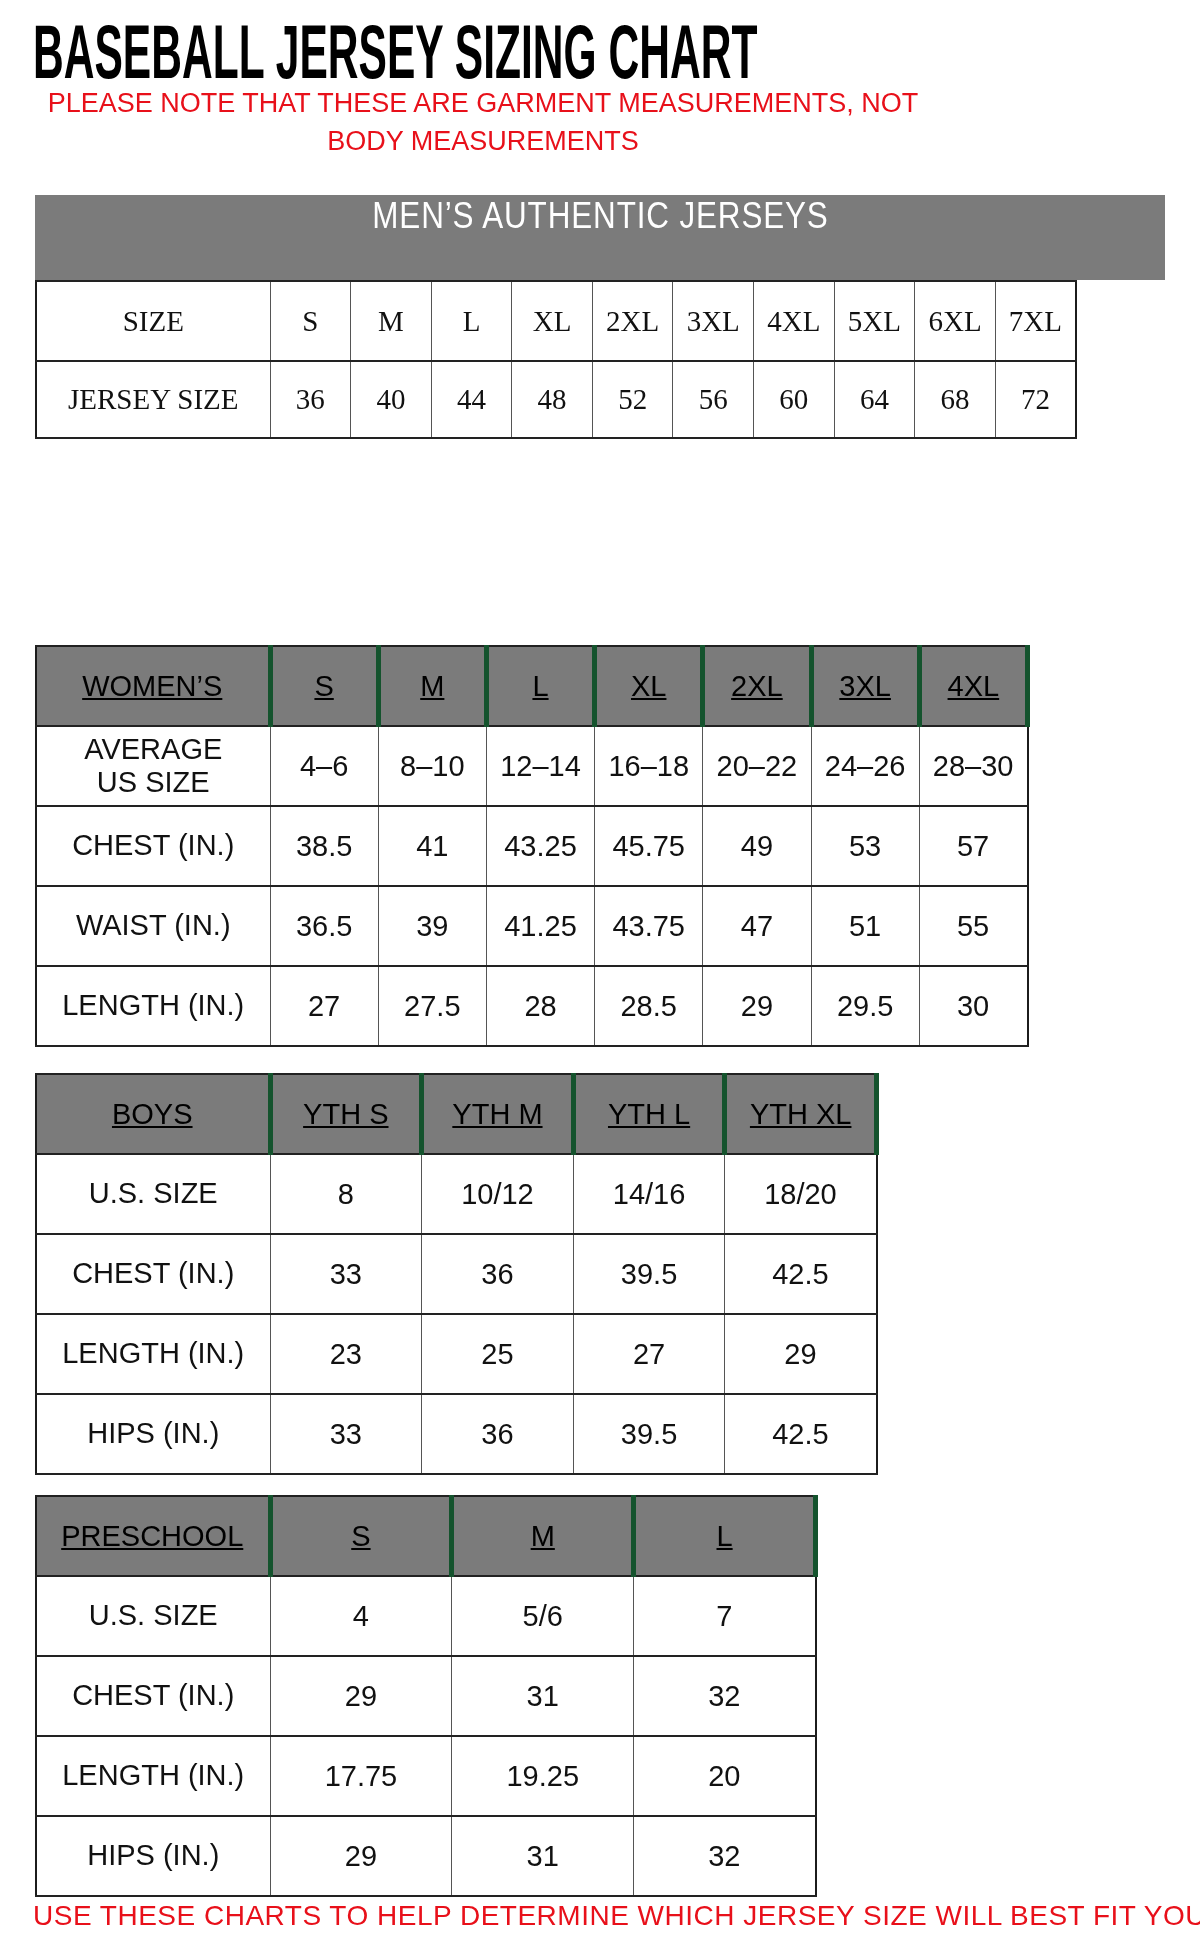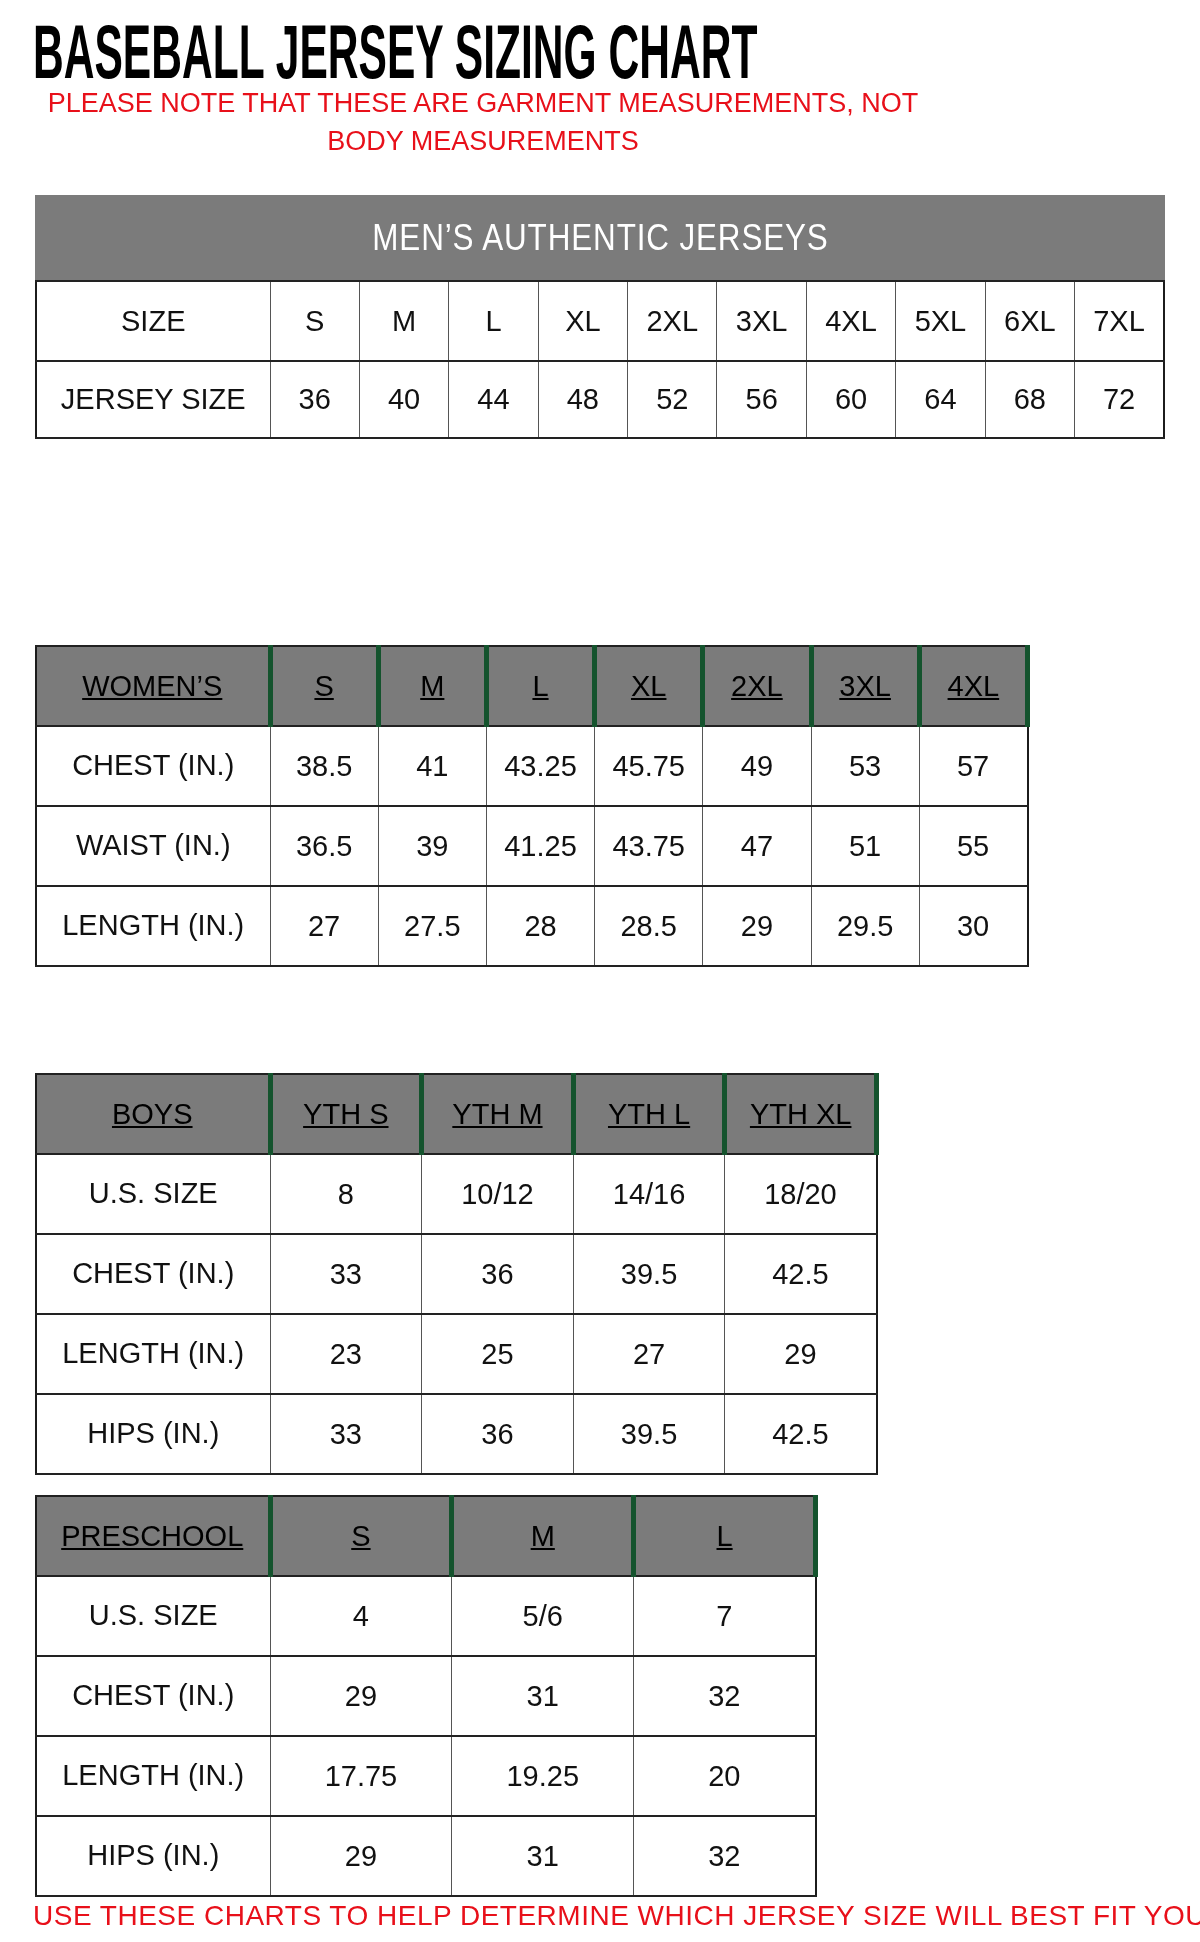--- a/index.html
+++ b/index.html
@@ -37,31 +37,31 @@
   }
   section.tbl{position:absolute;left:35px;}
   section.mens{top:195px;}
   section.womens{top:645px;}
   section.boys{top:1073px;}
   section.preschool{top:1495px;}
 
   .banner{
     background:var(--gray);color:#fff;
     width:1130px;height:85px;
-    display:flex;align-items:center;justify-content:center;
+    display:flex;align-items:flex-start;justify-content:center;
     font-size:37px;letter-spacing:1px;
   }
   .banner .condense{display:inline-block;transform:scaleX(0.85);transform-origin:center;}
 
   table{
     border-collapse:collapse;table-layout:fixed;
     border:2px solid var(--border-dark);
     background:#fff;
   }
-  .mens table{width:1130px;}
+  .mens table{width:1042px;font-family:Liberation Serif, serif;}
   .womens table{width:995px;}
   .boys table{width:844px;}
   .preschool table{width:783px;}
   col.col-label{width:234px;}
 
   th,td{
     border-left:1px solid var(--border-light);
     border-right:1px solid var(--border-light);
     border-top:2px solid #222;
     border-bottom:2px solid #222;
@@ -158,20 +158,31 @@
           <th>M</th>
           <th>L</th>
           <th>XL</th>
           <th>2XL</th>
           <th>3XL</th>
           <th>4XL</th>
         </tr>
       </thead>
       <tbody>
         <tr>
+          <th class="row-label">AVERAGE
+US SIZE</th>
+          <td>4–6</td>
+          <td>8–10</td>
+          <td>12–14</td>
+          <td>16–18</td>
+          <td>20–22</td>
+          <td>24–26</td>
+          <td>28–30</td>
+        </tr>
+        <tr>
           <th class="row-label">CHEST (IN.)</th>
           <td>38.5</td>
           <td>41</td>
           <td>43.25</td>
           <td>45.75</td>
           <td>49</td>
           <td>53</td>
           <td>57</td>
         </tr>
         <tr>

